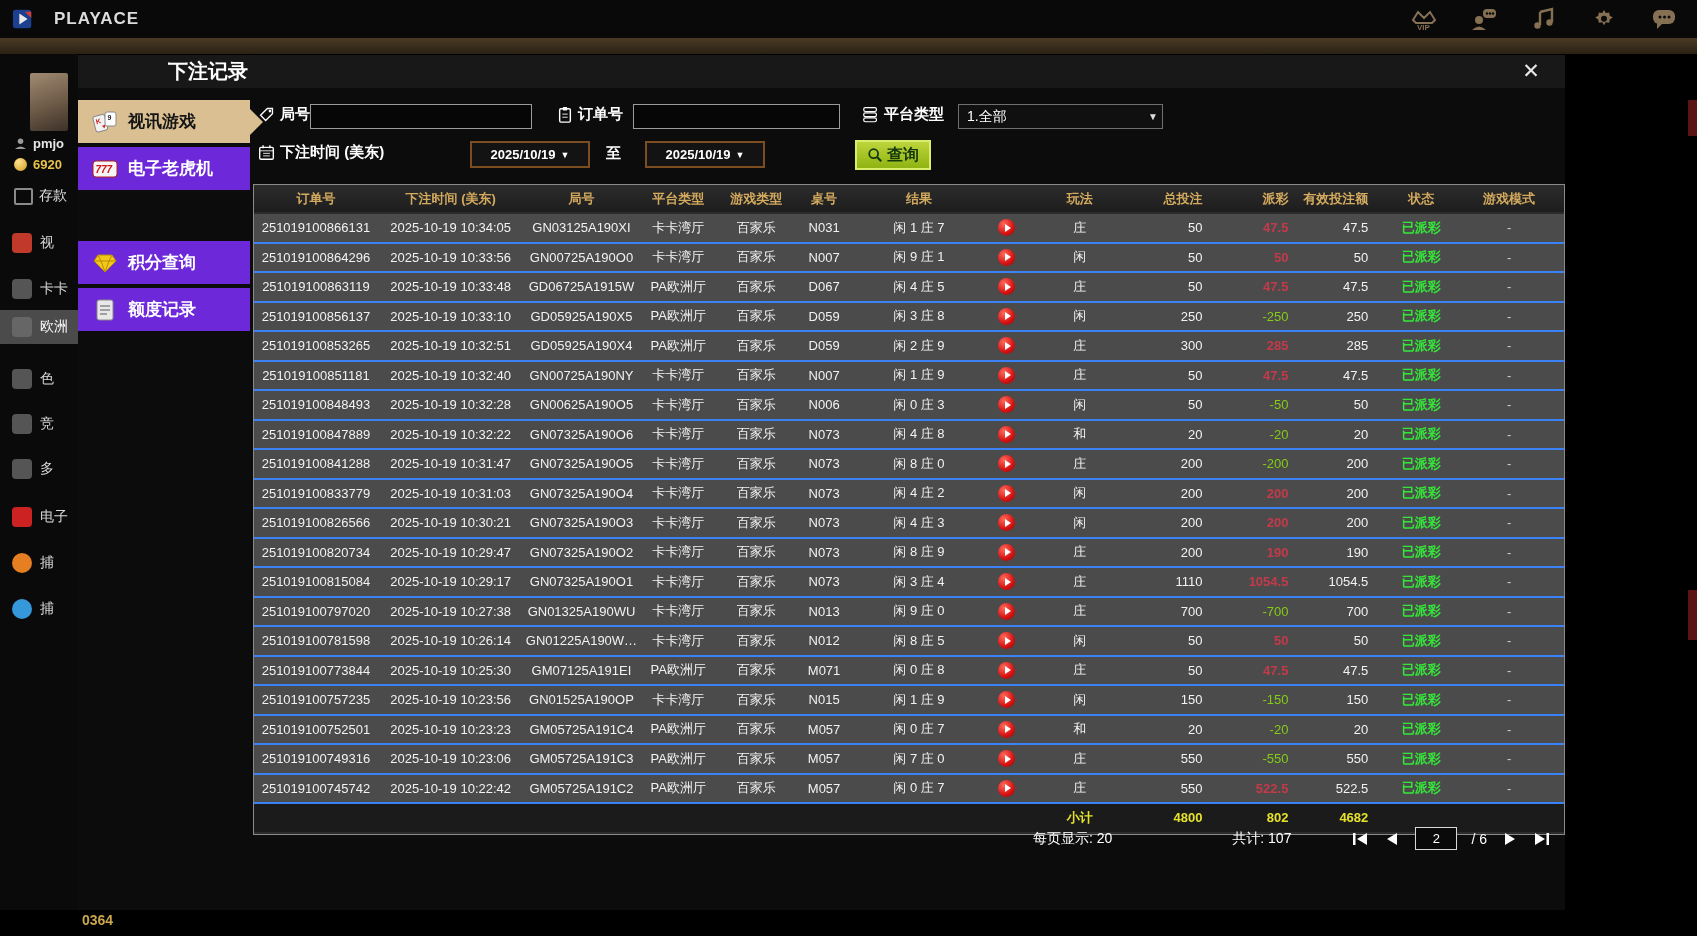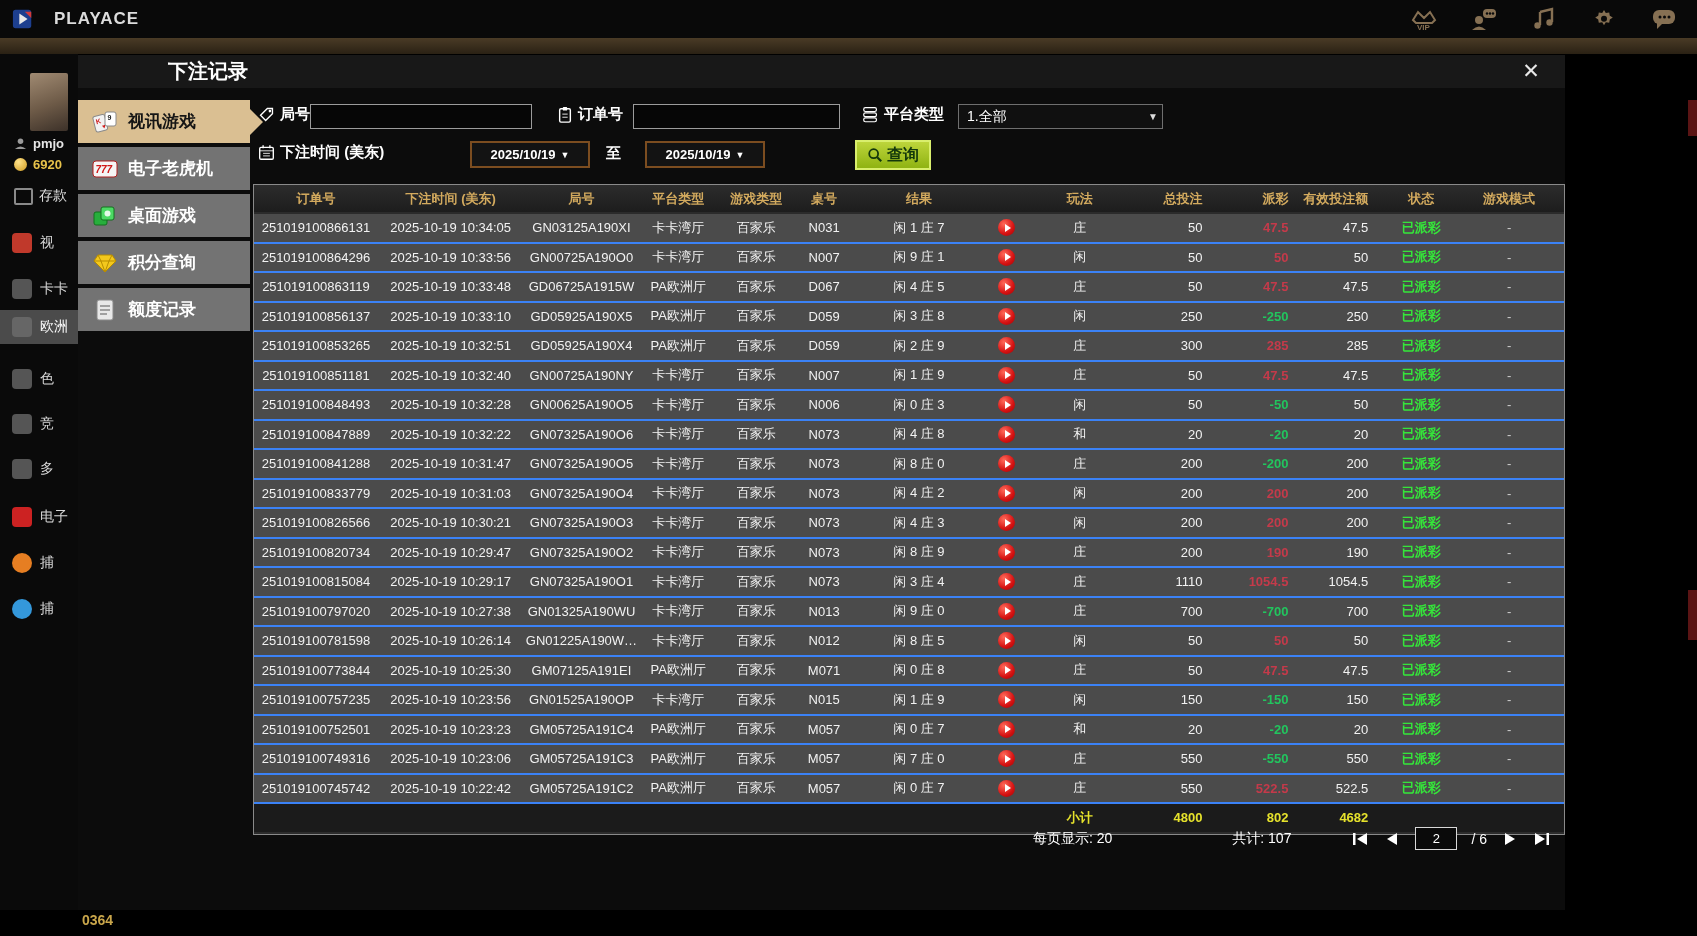--- a/index.html
+++ b/index.html
@@ -35,21 +35,21 @@
   .frag-red{position:absolute;width:9px;background:#5a1414;right:0;}
 
   
   .modal{position:absolute;left:78px;top:55px;width:1487px;height:855px;background:#0c0c0c;}
   .modal-header{position:absolute;left:0;top:0;width:100%;height:33px;background:#181818;}
   .modal-title{position:absolute;left:90px;top:0;line-height:33px;font-size:20px;font-weight:bold;color:#fff;}
   .modal-close{position:absolute;right:20px;top:2px;width:28px;height:28px;color:#e8e8e8;font-size:21px;
                display:flex;align-items:center;justify-content:center;cursor:pointer;}
 
   
-  .tab{position:absolute;left:0;width:172px;height:43px;background:#737373;display:flex;align-items:center;
+  .tab{position:absolute;left:0;width:172px;height:43px;background:#6d28d9;display:flex;align-items:center;
        gap:10px;padding-left:14px;box-sizing:border-box;color:#fff;font-size:17px;font-weight:bold;cursor:pointer;}
   .tab .t-ic{width:26px;height:26px;flex:none;}
   .tab.active{background:#dabf92;color:#151515;}
   .tab.active::after{content:"";position:absolute;right:-13px;top:50%;margin-top:-13px;
        border-left:13px solid #dabf92;border-top:13px solid transparent;border-bottom:13px solid transparent;}
 
   
   .f-label{position:absolute;display:flex;align-items:center;gap:5px;color:#fff;font-size:15px;font-weight:bold;white-space:nowrap;}
   .f-input{position:absolute;height:25px;background:#060606;border:1px solid #9b9b9b;color:#fff;
            font-size:13px;padding:0 6px;box-sizing:border-box;}
@@ -76,21 +76,21 @@
   .cell{display:flex;align-items:center;justify-content:center;font-size:13px;color:#f2f2f2;
         box-sizing:border-box;white-space:nowrap;overflow:hidden;}
   .c0{width:124px;} .c1{width:146px;} .c2{width:116px;} .c3{width:78px;} .c4{width:78px;}
   .c5{width:58px;}  .c6{width:132px;} .c7{width:44px;}  .c8{width:102px;} 
   .c9{width:100px;justify-content:flex-end;padding-right:28px;}
   .c10{width:66px;justify-content:flex-end;padding-right:8px;}
   .c11{width:92px;justify-content:flex-end;padding-right:20px;}
   .c12{width:66px;} .c13{width:110px;color:#cfcfcf;}
   .c-span8{width:776px;} .c-span2{width:176px;}
   .pay-pos{color:#c43a4a;font-weight:bold;}
-  .pay-neg{color:#22c55e;font-weight:bold;}
+  .pay-neg{color:#84cc16;font-weight:normal;}
   .status-ok{color:#35e53a;font-weight:bold;}
   .play-btn{width:17px;height:17px;border-radius:50%;cursor:pointer;
             background:radial-gradient(circle at 35% 30%,#ff6a5a,#d51111 60%,#9c0505);
             display:inline-flex;align-items:center;justify-content:center;}
   .play-tri{width:0;height:0;border-left:6px solid #fff;border-top:4px solid transparent;border-bottom:4px solid transparent;margin-left:2px;}
 
   
   .pagination{position:absolute;left:175px;top:772px;width:1312px;display:flex;align-items:center;
               justify-content:flex-end;color:#fff;font-size:14px;}
   .pg-perpage{margin-right:120px;}
@@ -233,28 +233,20 @@
           <text x="15.5" y="11" font-size="7" font-weight="bold" fill="#222">9</text>
       </svg>
       <span>视讯游戏</span>
     </div>
     <div class="tab" style="top:92px">
       <svg class="t-ic" viewBox="0 0 26 26">
         <rect x="1" y="5" width="24" height="16" rx="3" fill="#f5f5f5" stroke="#b02020"></rect>
         <text x="3.5" y="17" font-size="10" font-weight="bold" font-style="italic" fill="#d01818">777</text>
       </svg>
       <span>电子老虎机</span>
-    </div>
-    <div class="tab" style="top:139px">
-      <svg class="t-ic" viewBox="0 0 26 26">
-        <rect x="2" y="9" width="13" height="13" rx="2" fill="#27ae3c" stroke="#14701f"></rect>
-        <rect x="9" y="4" width="13" height="13" rx="2" fill="#4cd964" stroke="#14701f"></rect>
-        <circle cx="15.5" cy="10.5" r="3" fill="#fff" opacity="0.85"></circle>
-      </svg>
-      <span>桌面游戏</span>
     </div>
     <div class="tab" style="top:186px">
       <svg class="t-ic" viewBox="0 0 26 26">
         <polygon points="6,5 20,5 24,11 13,22 2,11" fill="#f3c81d" stroke="#b88d00"></polygon>
         <path d="M2 11 H24 M6 5 L9 11 L13 22 L17 11 L20 5" fill="none" stroke="#b88d00"></path>
       </svg>
       <span>积分查询</span>
     </div>
     <div class="tab" style="top:233px">
       <svg class="t-ic" viewBox="0 0 26 26">

